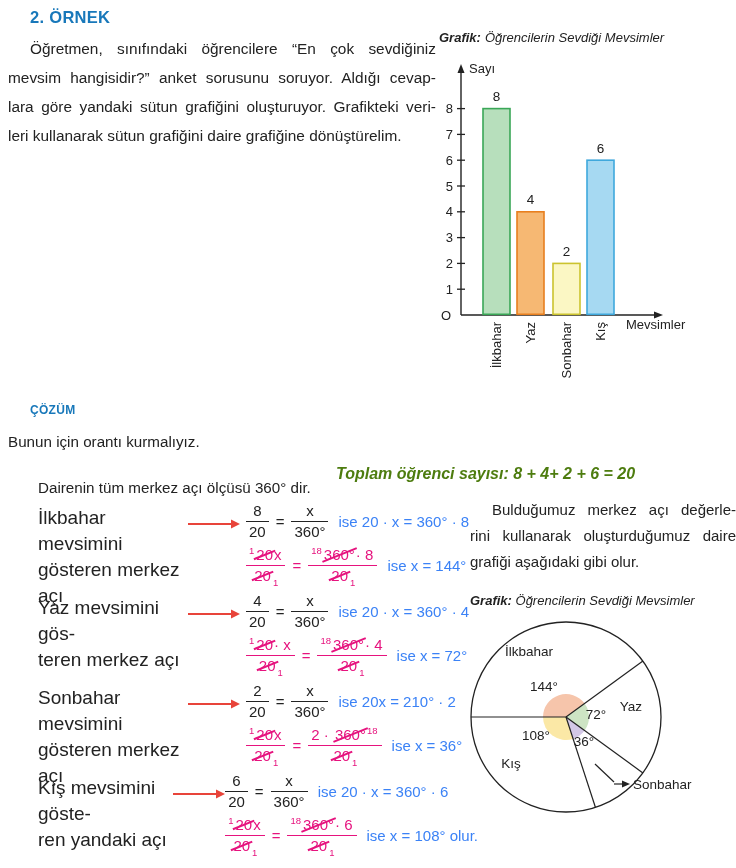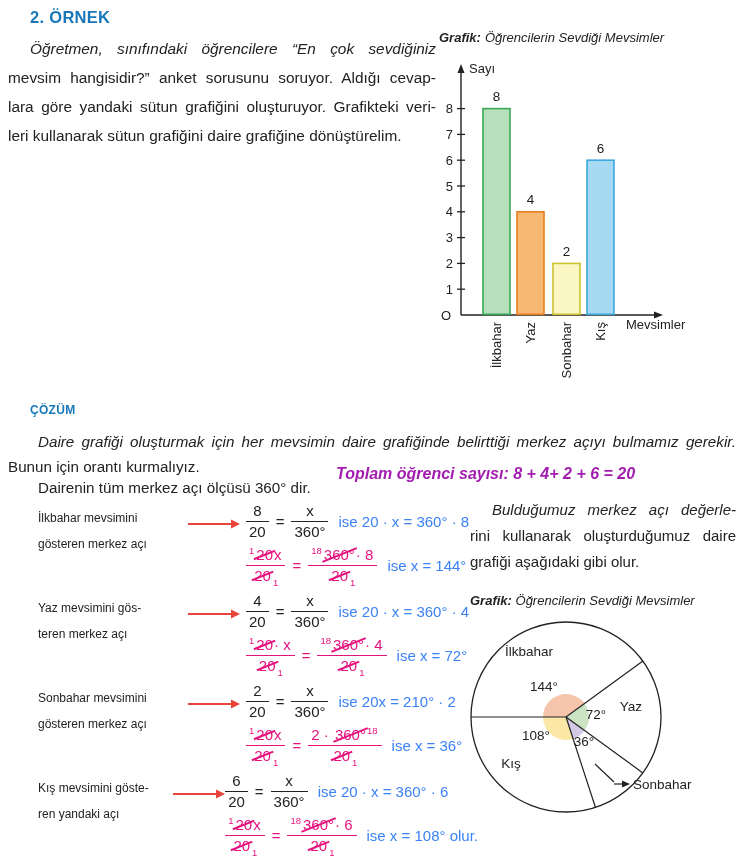--- a/index.html
+++ b/index.html
@@ -8,37 +8,37 @@
 
   
   .sec-head{position:absolute;font-weight:bold;font-size:16.5px;color:#1878ba;letter-spacing:.3px;}
   #ornek-head{left:30px;top:8px;}
   #cozum-head{left:30px;top:403px;font-size:12px;}
 
   
   .para{position:absolute;font-size:15.4px;line-height:29px;}
   .jline{display:block;text-align:justify;text-align-last:justify;}
   .jline.last{text-align-last:left;}
-  .jline.ind{padding-left:22px;font-style:italic;}
+  .jline.ind{padding-left:22px;}
   #intro{left:8px;top:34px;width:428px;}
   #cozum-para{left:8px;top:429px;width:728px;line-height:25px;font-size:15.2px;}
   #cozum-para .jline.ind{padding-left:30px;}
   #dairenin-line{position:absolute;left:38px;top:479px;font-size:15.2px;}
   #toplam-note{position:absolute;left:336px;top:465px;font-size:16px;font-weight:bold;
-               font-style:italic;color:#a21caf;text-align:right;}
+               font-style:italic;color:#4d7c0f;text-align:right;}
 
   
   #right-col{position:absolute;left:470px;top:497px;width:266px;font-size:15px;line-height:26px;}
   .gtitle-html{margin-top:13px;font-size:13px;font-style:italic;}
   .gtitle-html .b{font-weight:bold;}
 
   
   #sol-rows{position:absolute;left:38px;top:500px;width:440px;}
   .sol-row{display:flex;align-items:flex-start;height:90px;}
-  .sol-label{width:150px;font-size:12px;line-height:26px;padding-top:5px;}
+  .sol-label{width:150px;font-size:19px;line-height:26px;padding-top:5px;}
   .sol-arrow{width:58px;padding-top:16px;}
   .sol-eqs{flex:1;display:flex;flex-direction:column;gap:1px;}
   .eq-line{display:flex;align-items:center;gap:7px;height:43px;font-size:15px;white-space:nowrap;}
   .eq-line .tail{margin-left:3px;color:#3b82f6;}
   .frac{display:inline-flex;flex-direction:column;align-items:center;line-height:1.1;font-size:15px;}
   .frac .fbar{align-self:stretch;height:1.6px;background:currentColor;margin:1.5px 0;}
   .frac .num,.frac .den{padding:0 3px;text-align:center;}
   .pinkf{color:#e6137e;}
   .cx{position:relative;display:inline-block;padding:0 1px;}
   .cx::after{content:"";position:absolute;left:-2px;right:-2px;top:46%;height:1.6px;
@@ -108,21 +108,20 @@
     <text class="bar-val" x="163.5" y="127" text-anchor="middle">6</text>
 
     <text class="cat-lab" transform="translate(64,296) rotate(-90)" text-anchor="end">İlkbahar</text>
     <text class="cat-lab" transform="translate(98,296) rotate(-90)" text-anchor="end">Yaz</text>
     <text class="cat-lab" transform="translate(134,296) rotate(-90)" text-anchor="end">Sonbahar</text>
     <text class="cat-lab" transform="translate(167.5,296) rotate(-90)" text-anchor="end">Kış</text>
   </svg>
 
   <div class="sec-head" id="cozum-head">ÇÖZÜM</div>
   <div class="para" id="cozum-para">
-    <span class="jline ind">Daire grafiği oluşturmak için her mevsimin daire grafiğinde belirttiği merkez açıyı bulmamız gerekir.</span>
     <span class="jline last">Bunun için orantı kurmalıyız.</span>
   </div>
   <div id="dairenin-line">Dairenin tüm merkez açı ölçüsü 360° dir.</div>
   <div id="toplam-note">Toplam öğrenci sayısı: 8 + 4+ 2 + 6 = 20</div>
 
   <div id="sol-rows">
 
     <div class="sol-row">
       <div class="sol-label">
         <span>İlkbahar mevsimini</span><br>

